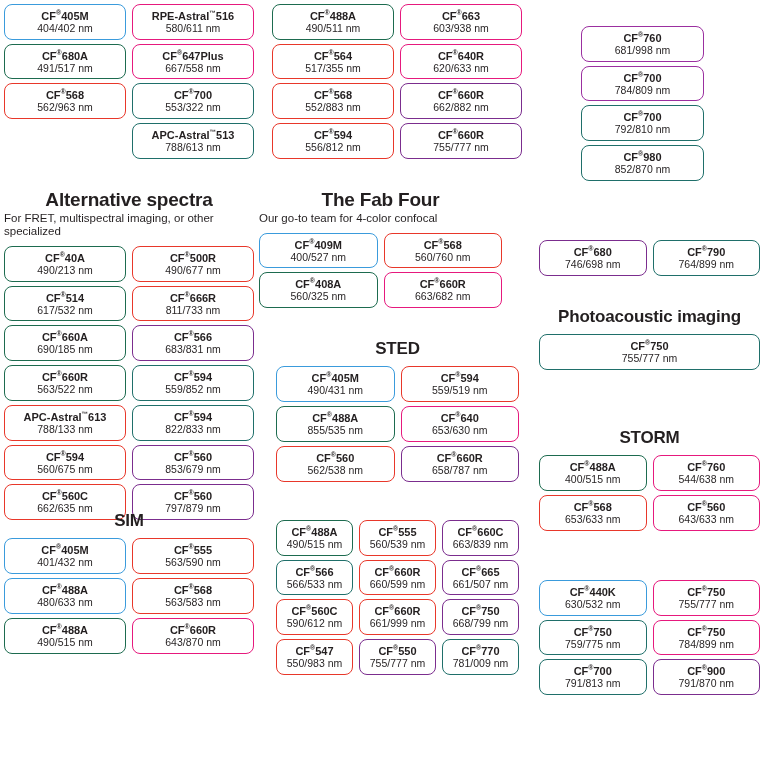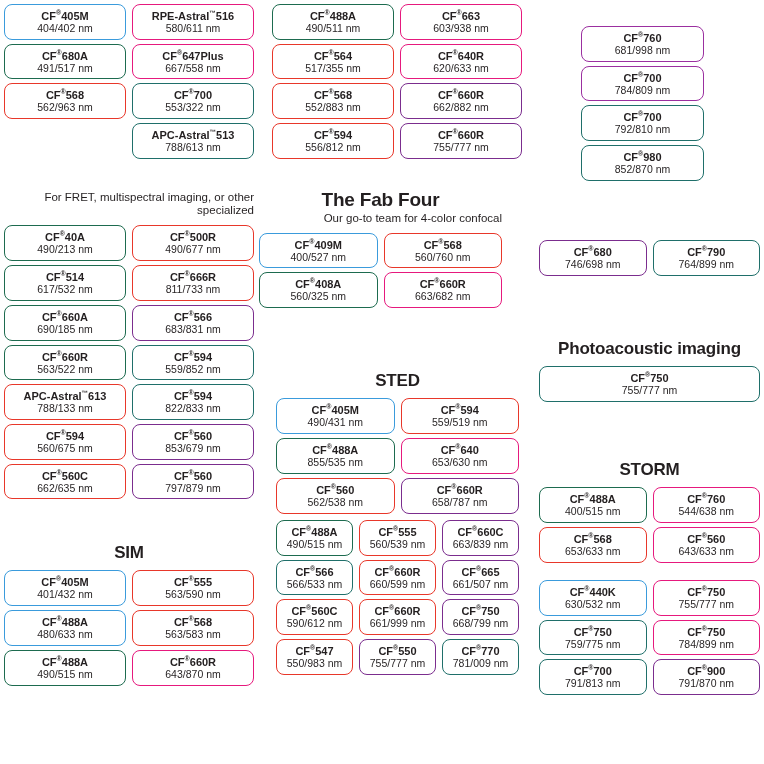--- a/index.html
+++ b/index.html
@@ -18,23 +18,23 @@
   .block{position:absolute;}
 
   .sect-title{
     text-align:center;
     font-weight:bold;
     color:#231f20;
     line-height:1.08;
     letter-spacing:-0.2px;
   }
   .sect-title.big{font-size:19px;}
-  .sect-title.mid{font-size:17px;margin-top:32px;}
+  .sect-title.mid{font-size:17px;}
   .sect-sub{
-    text-align:right;
+    text-align:left;
     font-size:11.5px;
     color:#231f20;
     margin-top:1px;
     line-height:1.15;
   }
 
   .grid{display:grid;column-gap:6px;row-gap:4px;}
   .grid.c2{grid-template-columns:1fr 1fr;}
   .grid.c3{grid-template-columns:1fr 1fr 1fr;}
   .grid.c1{grid-template-columns:1fr;}
@@ -162,20 +162,21 @@
           <div class="nm">CF<span class="reg">®</span><span>700</span></div>
           <div class="wl">792/810 nm</div>
         </div>
         <div class="pill" style="border-color: rgb(31, 111, 106);">
           <div class="nm">CF<span class="reg">®</span><span>980</span></div>
           <div class="wl">852/870 nm</div>
         </div>
       </div>
     </div>
     <div class="block" style="left: 4px; top: 190px; width: 250px;">
+      <div class="sect-title big">Alternative spectra</div>
       <div class="sect-sub">For FRET, multispectral imaging, or other specialized</div>
       <div class="grid c2" style="margin-top: 8px;">
         <div class="pill" style="border-color: rgb(29, 107, 79);">
           <div class="nm">CF<span class="reg">®</span><span>40A</span></div>
           <div class="wl">490/213 nm</div>
         </div>
         <div class="pill" style="border-color: rgb(232, 55, 42);">
           <div class="nm">CF<span class="reg">®</span><span>500R</span></div>
           <div class="wl">490/677 nm</div>
         </div>

